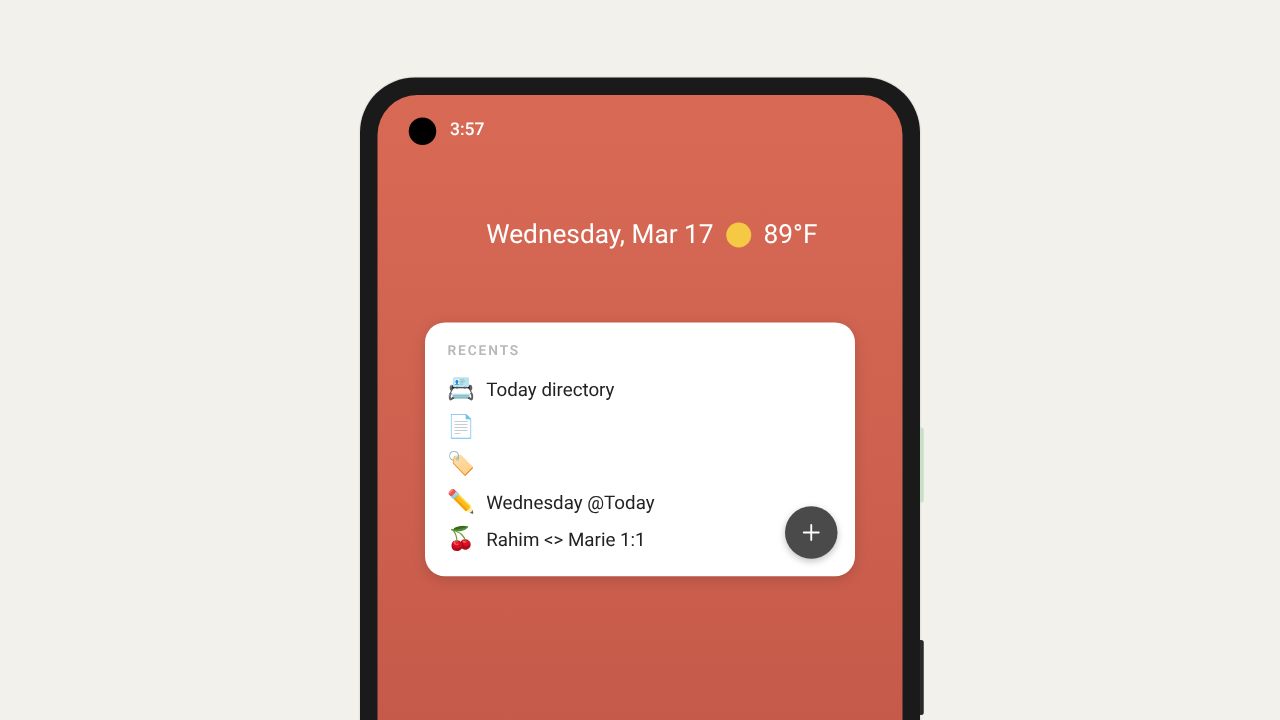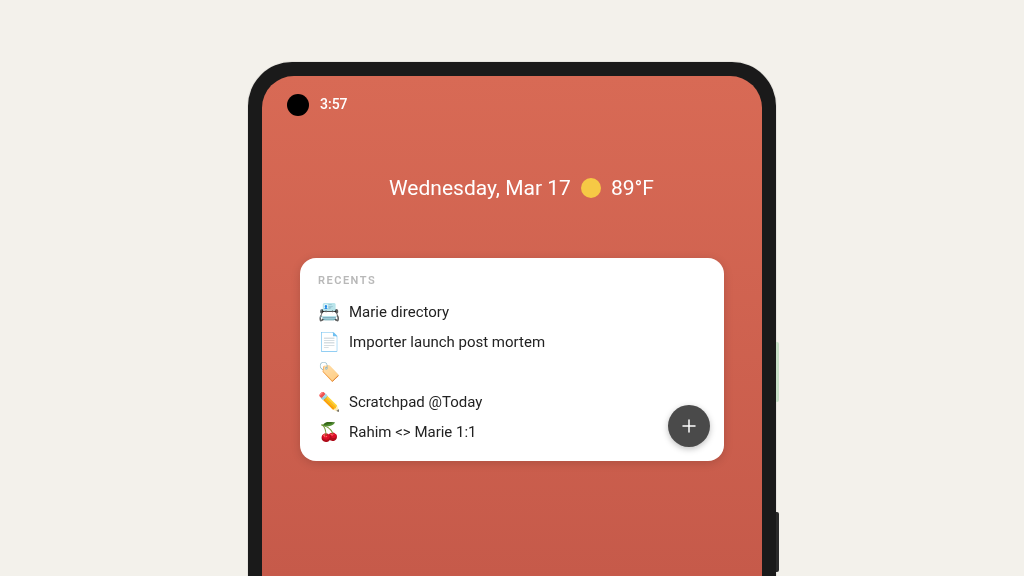--- a/index.html
+++ b/index.html
@@ -8,21 +8,21 @@
       height: 576px;
       background: #f3f1eb;
       font-family: -apple-system, BlinkMacSystemFont, 'Segoe UI', Roboto, sans-serif;
       display: flex;
       justify-content: center;
       align-items: flex-start;
       overflow: hidden;
     }
     .phone-frame {
       position: relative;
-      width: 528px;
+      width: 448px;
       margin-top: 62px;
       background: #1a1a1a;
       border-radius: 44px 44px 0 0;
       padding: 14px 14px 0 14px;
       box-shadow: 0 0 0 1px rgba(0,0,0,0.05);
     }
     .phone-frame::before {
       content: "";
       position: absolute;
       top: 16px;
@@ -160,32 +160,31 @@
       <span>Wednesday, Mar 17</span>
       <span class="weather-sun"></span>
       <span>89°F</span>
     </div>
 
     <div class="widget-card">
       <div class="widget-header">RECENTS</div>
       <ul class="widget-list">
         <li class="widget-item">
           <span class="item-icon">📇</span>
-          <span>Marie directory</span>
+          <span>Today directory</span>
         </li>
         <li class="widget-item">
           <span class="item-icon">📄</span>
-          <span>Importer launch post mortem</span>
         </li>
         <li class="widget-item">
           <span class="item-icon">🏷️</span>
         </li>
         <li class="widget-item">
           <span class="item-icon">✏️</span>
-          <span>Scratchpad @Today</span>
+          <span>Wednesday @Today</span>
         </li>
         <li class="widget-item">
           <span class="item-icon">🍒</span>
           <span>Rahim &lt;&gt; Marie 1:1</span>
         </li>
       </ul>
       <div class="fab">
         <svg viewBox="0 0 24 24" fill="none" stroke="#fff" stroke-width="2" stroke-linecap="round">
             <line x1="12" y1="4" x2="12" y2="20"></line>
             <line x1="4" y1="12" x2="20" y2="12"></line>

